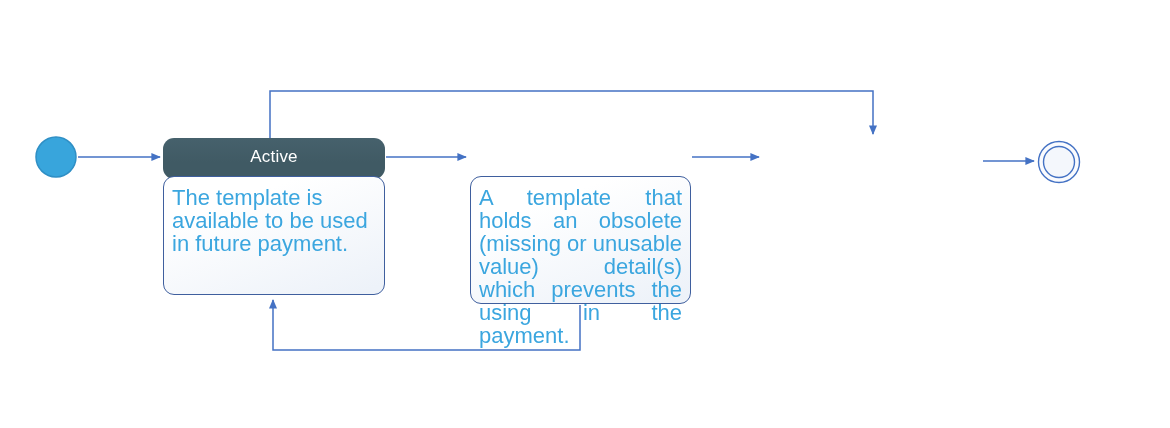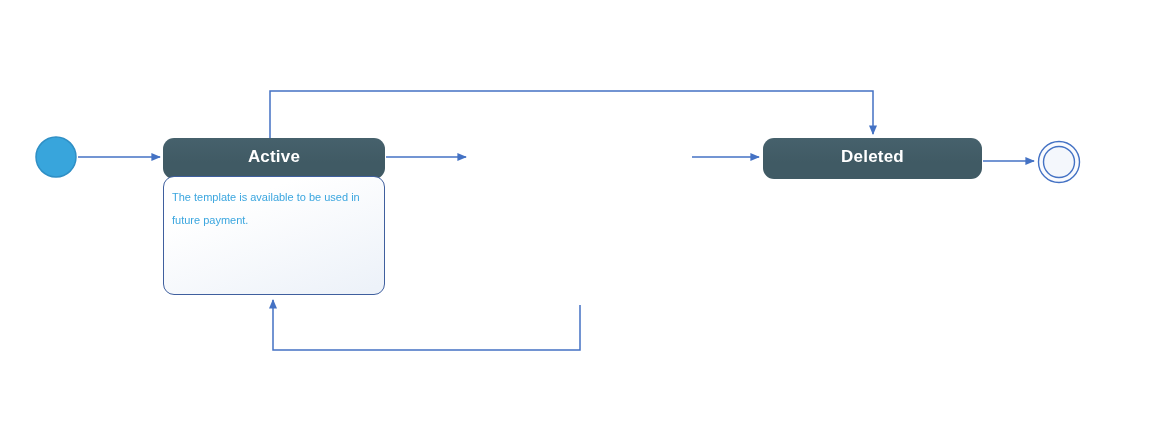--- a/index.html
+++ b/index.html
@@ -26,32 +26,31 @@
     border-radius: 11px;
     color: #ffffff;
     display: flex;
     align-items: center;
     justify-content: center;
     font-size: 17px;
     letter-spacing: 0.2px;
     z-index: 2;
     box-sizing: border-box;
     padding-bottom: 3px;
-    font-weight: bold;
   }
   .state-body {
     position: absolute;
     left: 0; right: 0;
     top: 38px; bottom: 0;
     background: linear-gradient(160deg, #ffffff 25%, #edf2f9 95%);
     border: 1.4px solid #3f5f9e;
     border-radius: 11px;
     z-index: 3;
     color: #3ba6df;
-    font-size: 11px;
+    font-size: 22px;
     line-height: 23px;
     padding: 9px 8px 8px 8px;
     box-sizing: border-box;
   }
   .state-body.justify { text-align: justify; }
   #state-active   { left: 163px; top: 138px; width: 222px; height: 157px; }
   #state-inactive { left: 470px; top: 138px; width: 221px; height: 166px; }
   #state-deleted  { left: 763px; top: 138px; width: 219px; height: 151px; }
 </style>
 </head>
@@ -83,19 +82,19 @@
     <circle cx="1059" cy="162" r="20.5" fill="#fafbfe" stroke="#4472c4" stroke-width="1.4"></circle>
     <circle cx="1059" cy="162" r="15.5" fill="#f4f7fc" stroke="#4472c4" stroke-width="1.4"></circle>
   </svg>
 
   <div class="state" id="state-active">
     <div class="state-body">The template is available to be used in future payment.</div>
     <div class="state-header">Active</div>
   </div>
 
   <div class="state" id="state-inactive">
+    <div class="state-body justify">A template that holds an obsolete (missing or unusable value) detail(s) which prevents the using in the payment.</div>
   </div>
 
   <div class="state" id="state-deleted">
-    <div class="state-header">Deleted</div>
   </div>
 
 </div>
 
 </body></html>

